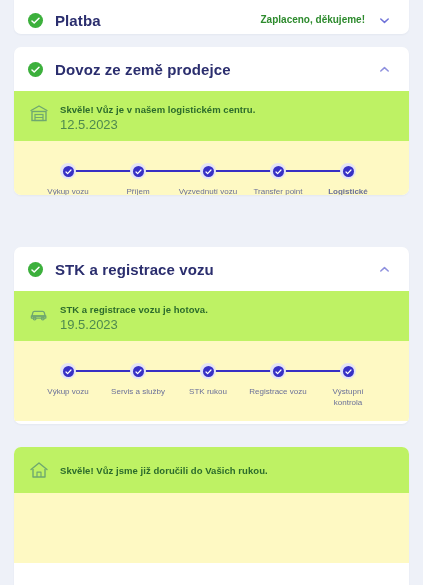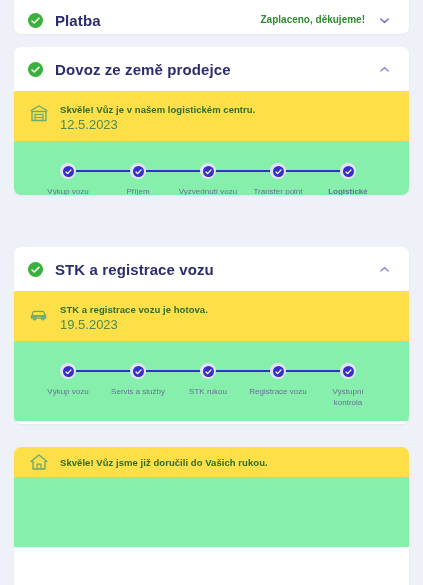--- a/index.html
+++ b/index.html
@@ -74,26 +74,26 @@
     font-size: 10px;
     font-weight: bold;
     color: #2e8b2e;
     white-space: nowrap;
   }
 
   .chev { width: 13px; height: 13px; display: block; }
 
   
   .notice {
-    background: #fde047;
+    background: #bef264;
     display: flex;
     align-items: flex-start;
     padding: 11px 14px 11px 14px;
   }
-  .notice.single { align-items: center; padding: 4px 14px; }
+  .notice.single { align-items: center; padding: 12px 14px; }
 
   .notice-icon {
     flex: 0 0 auto;
     width: 22px;
     height: 22px;
     margin-right: 10px;
     display: block;
   }
 
   .notice-text { padding-top: 1px; }
@@ -109,21 +109,21 @@
   .notice-date {
     font-size: 13px;
     color: #4e8a4e;
     margin-top: 3px;
     line-height: 11px;
   }
 
   
   .timeline-wrap {
     position: relative;
-    background: #86efac;
+    background: #fef9c3;
   }
 
   .timeline {
     position: relative;
     height: 16px;
     margin: 0 auto;
   }
 
   .track {
     position: absolute;

